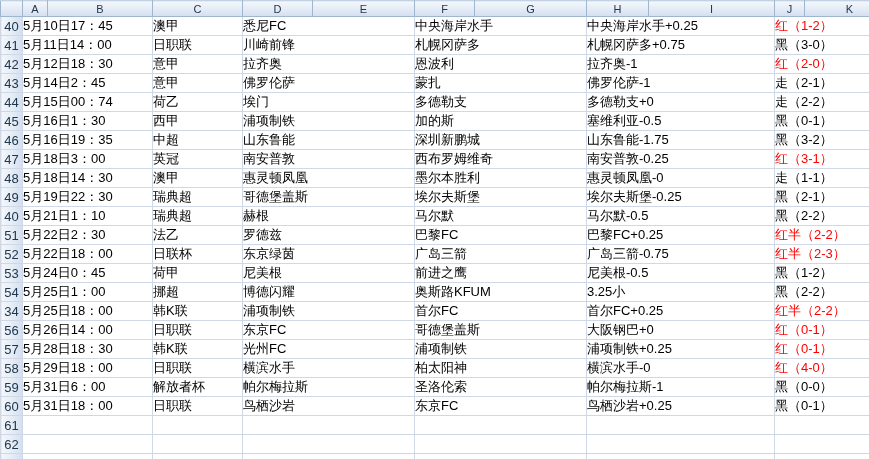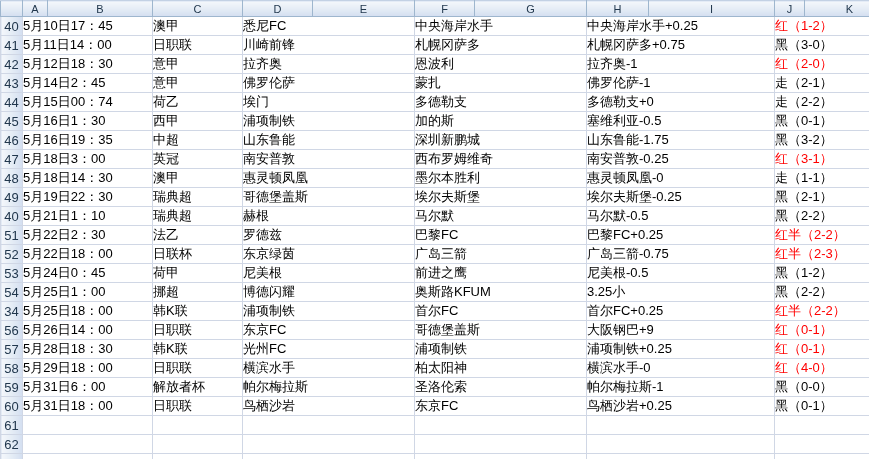--- a/index.html
+++ b/index.html
@@ -260,21 +260,21 @@
           <td class="cell" colspan="2">首尔FC</td>
           <td class="cell" colspan="2">首尔FC+0.25</td>
           <td class="cell" colspan="2" style="color: rgb(255, 0, 0);">红半（2-2）</td>
         </tr>
         <tr>
           <td class="rowhead">56</td>
           <td class="cell" colspan="2">5月26日14：00</td>
           <td class="cell" colspan="1">日职联</td>
           <td class="cell" colspan="2">东京FC</td>
           <td class="cell" colspan="2">哥德堡盖斯</td>
-          <td class="cell" colspan="2">大阪钢巴+9</td>
+          <td class="cell" colspan="2">大阪钢巴+0</td>
           <td class="cell" colspan="2" style="color: rgb(255, 0, 0);">红（0-1）</td>
         </tr>
         <tr>
           <td class="rowhead">57</td>
           <td class="cell" colspan="2">5月28日18：30</td>
           <td class="cell" colspan="1">韩K联</td>
           <td class="cell" colspan="2">光州FC</td>
           <td class="cell" colspan="2">浦项制铁</td>
           <td class="cell" colspan="2">浦项制铁+0.25</td>
           <td class="cell" colspan="2" style="color: rgb(255, 0, 0);">红（0-1）</td>

